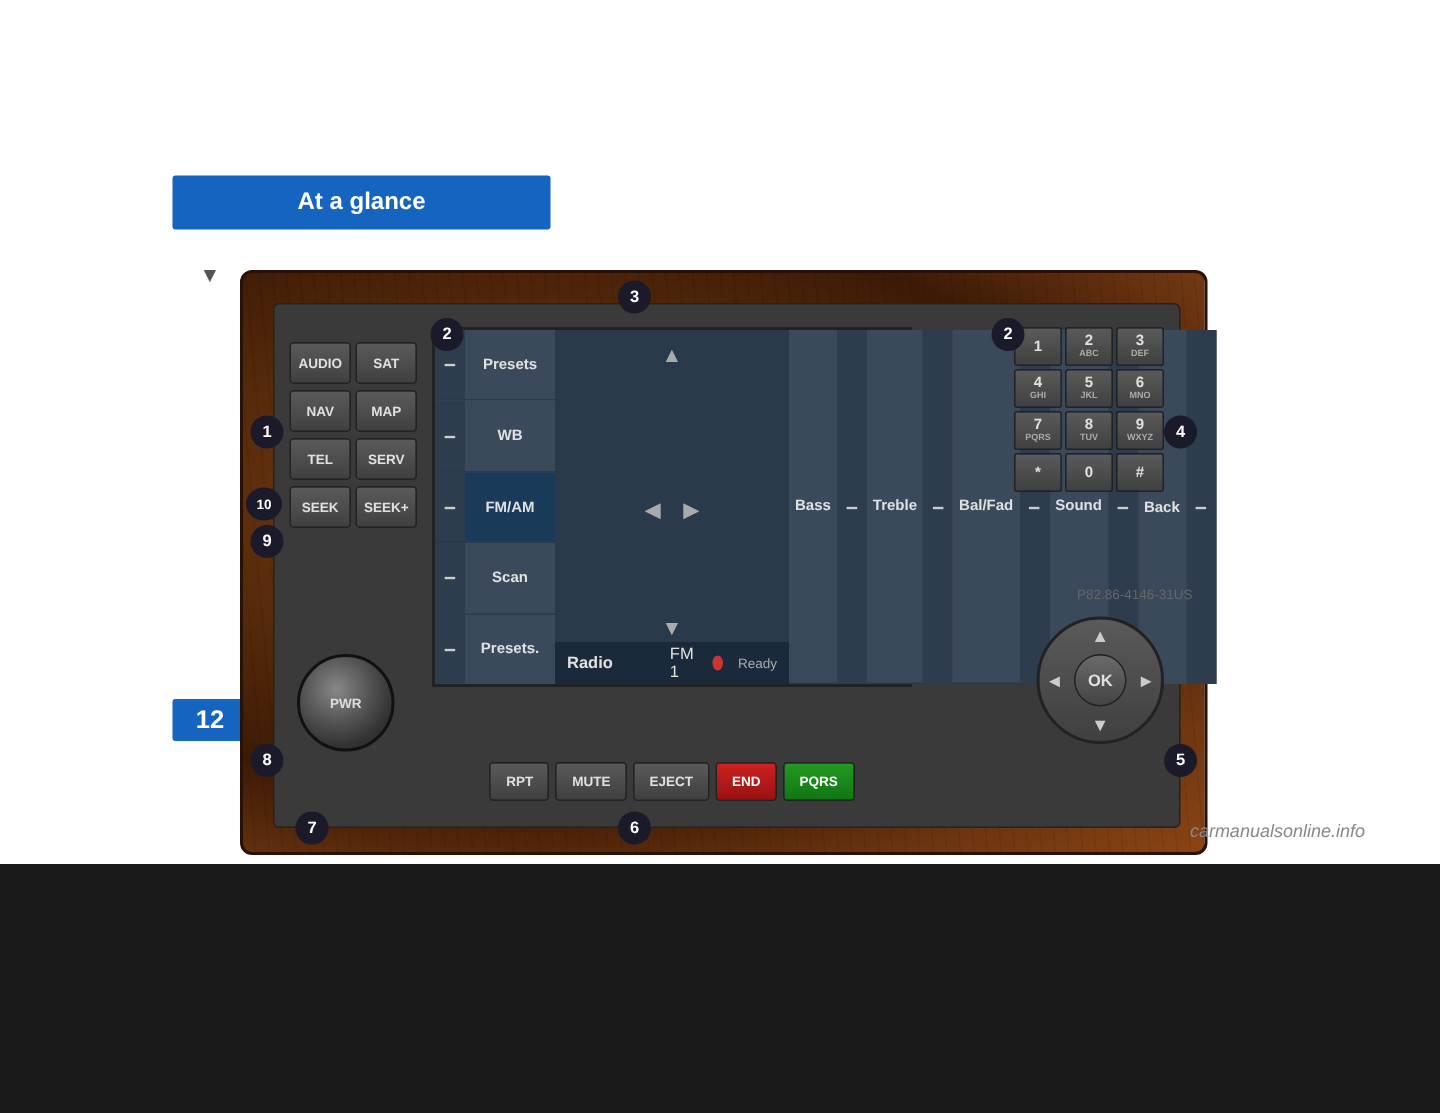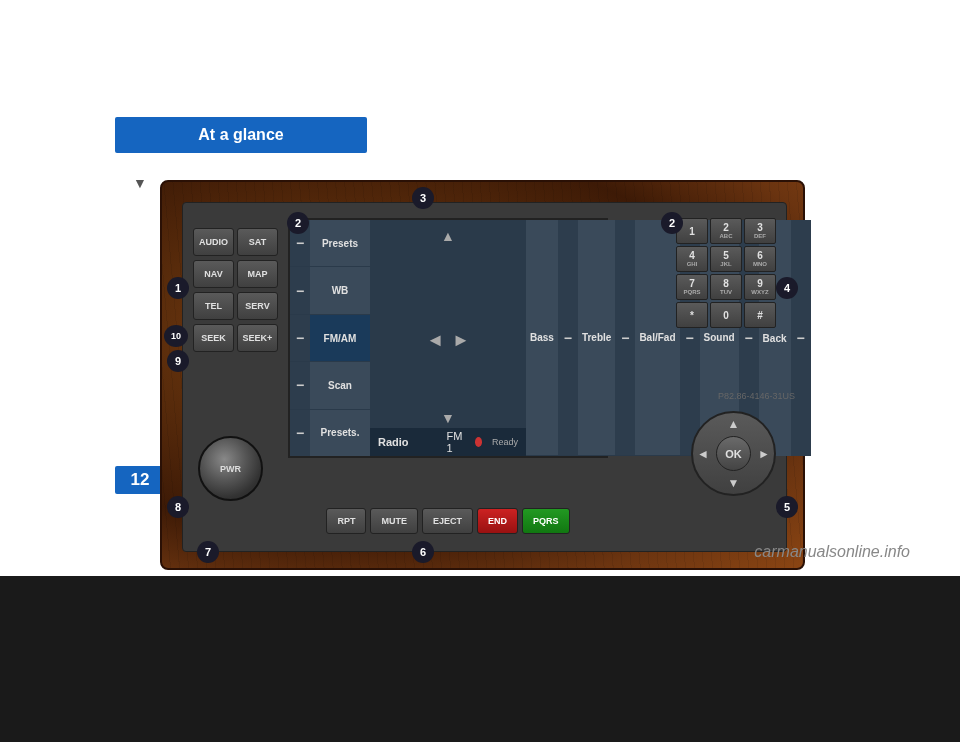--- a/index.html
+++ b/index.html
@@ -507,21 +507,21 @@
       color: #666;
       font-size: 9px;
     }
 
     
     .site-text {
       position: absolute;
       bottom: 15px;
       right: 50px;
       color: #888;
-      font-size: 16px;
+      font-size: 12px;
       font-style: italic;
     }
   </style>
 </head>
 <body>
 
 <div class="page-bg">
 
   <div class="header-bar">
     <span>At a glance</span>

